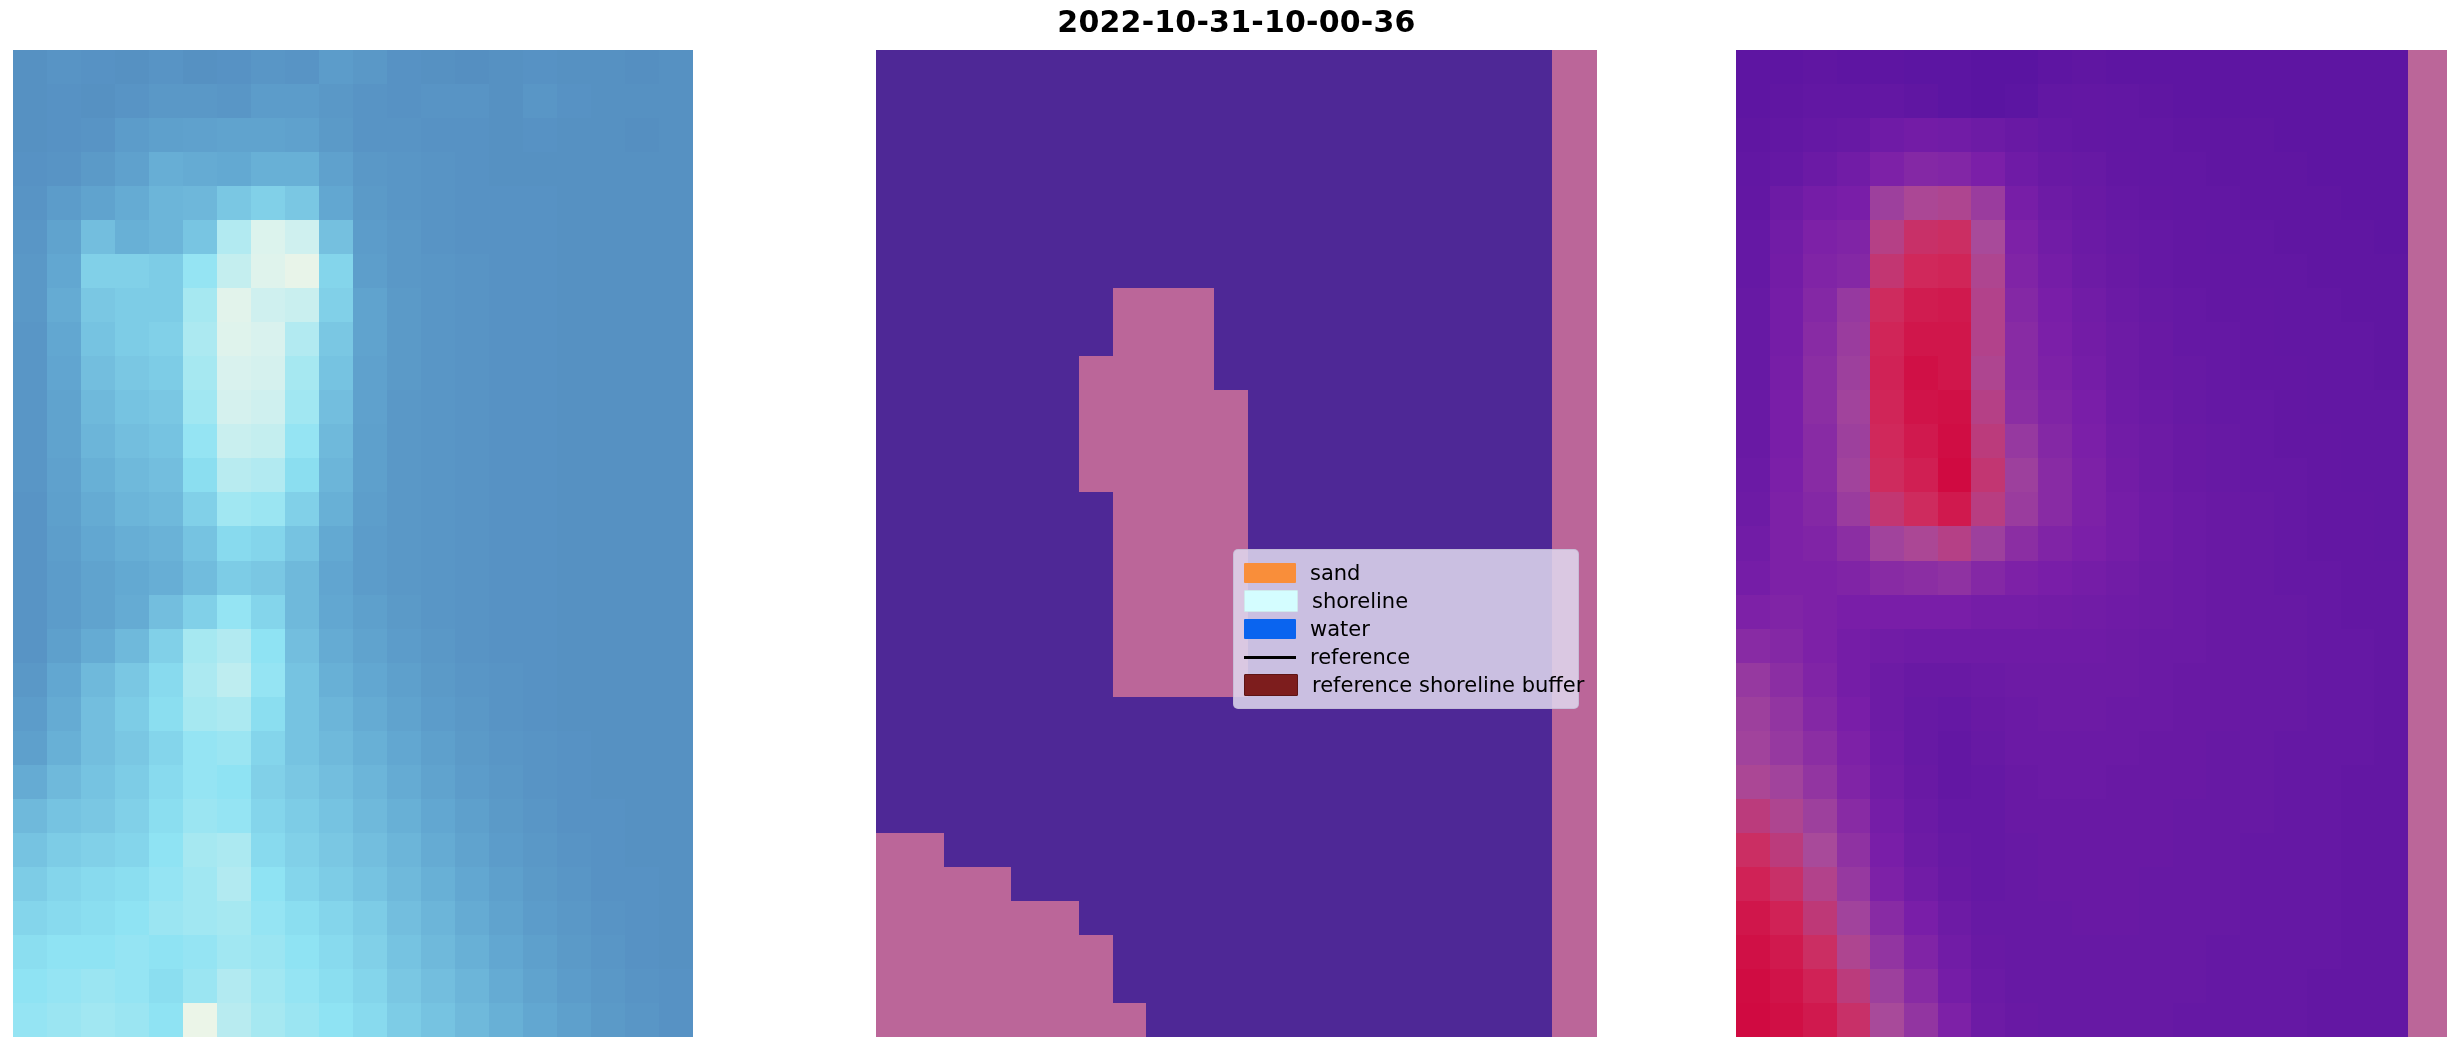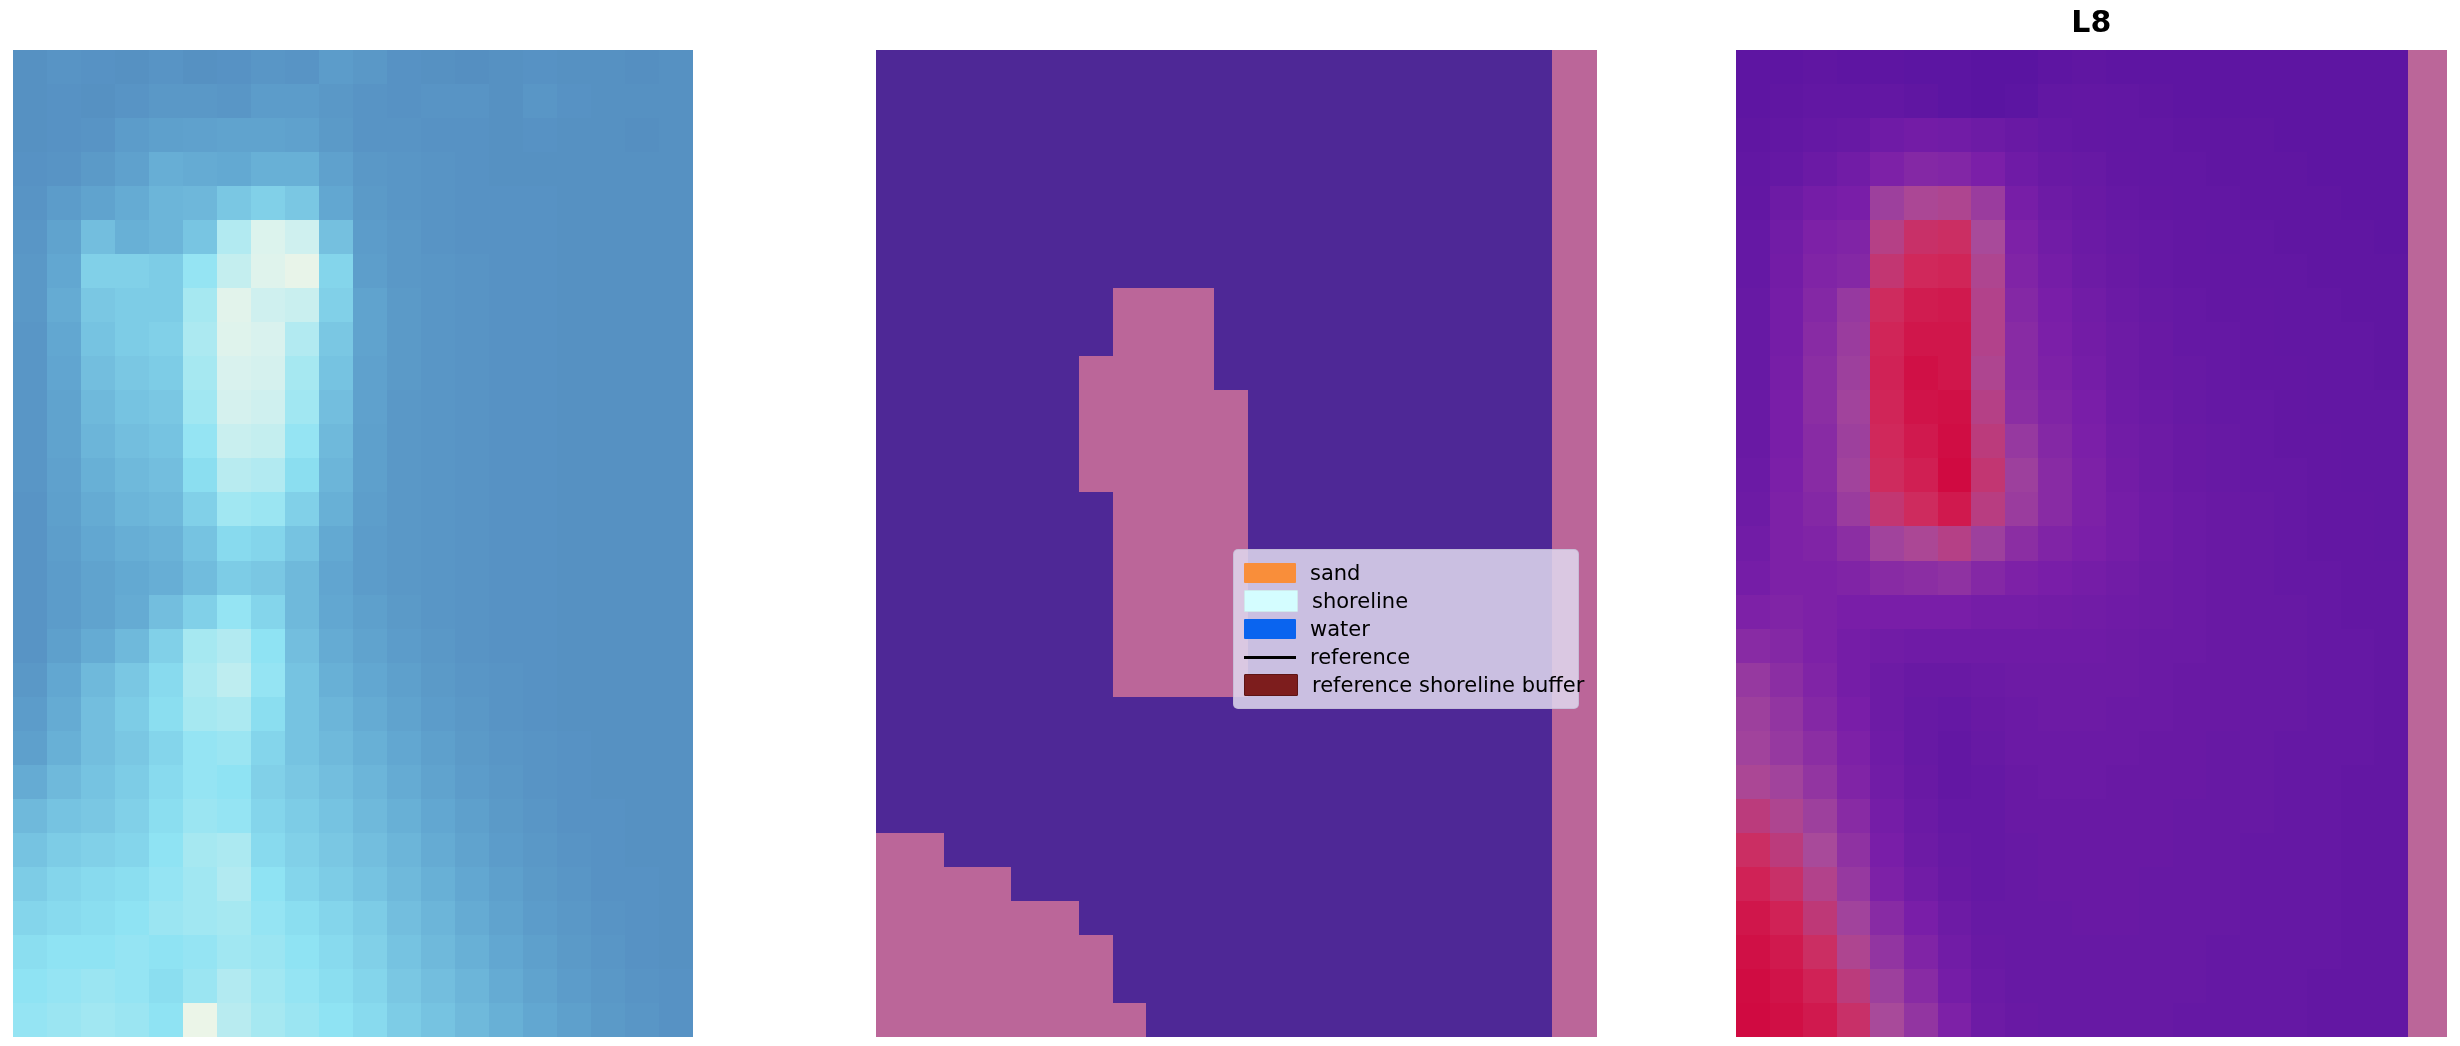--- a/index.html
+++ b/index.html
@@ -1256,20 +1256,21 @@
         <i style="background: rgb(78, 40, 150);"></i>
         <i style="background: rgb(78, 40, 150);"></i>
         <i style="background: rgb(78, 40, 150);"></i>
         <i style="background: rgb(78, 40, 150);"></i>
         <i style="background: rgb(78, 40, 150);"></i>
         <i style="background: rgb(78, 40, 150);"></i>
         <i style="background: rgb(78, 40, 150);"></i>
       </div>
       <div style="position: absolute; top: 0px; right: 0px; width: 45px; height: 987px; background: rgb(187, 102, 153);"></div>
     </div>
+  <div class="panel-title" id="title-1" style="left: 876px; width: 721px; top: 5px;">2022-10-31-10-00-36</div>
 
   <div class="panel" id="panel-2" style="left: 1736px; top: 50px; width: 711px; height: 987px; background: rgb(91, 18, 168);">
       <div class="raster" style="width: 672px; height: 987px; grid-template-columns: repeat(20, 1fr); grid-template-rows: repeat(29, 1fr);">
         <i style="background: rgb(94, 21, 162);"></i>
         <i style="background: rgb(94, 21, 162);"></i>
         <i style="background: rgb(96, 22, 162);"></i>
         <i style="background: rgb(94, 21, 162);"></i>
         <i style="background: rgb(94, 21, 162);"></i>
         <i style="background: rgb(92, 21, 162);"></i>
         <i style="background: rgb(92, 21, 162);"></i>
@@ -1842,21 +1843,20 @@
         <i style="background: rgb(101, 24, 164);"></i>
         <i style="background: rgb(101, 24, 164);"></i>
         <i style="background: rgb(101, 24, 164);"></i>
         <i style="background: rgb(101, 24, 164);"></i>
         <i style="background: rgb(99, 23, 163);"></i>
         <i style="background: rgb(99, 23, 163);"></i>
         <i style="background: rgb(99, 23, 163);"></i>
       </div>
       <div style="position: absolute; top: 0px; right: 0px; width: 39px; height: 987px; background: rgb(187, 102, 153);"></div>
     </div>
-  <div class="panel-title" id="title-2" style="left: 1736px; width: 711px; top: 5px;">L8</div>
 
   <div class="legend" id="legend-box" style="left: 1233px; top: 549px; width: 346px; height: 160px;">
       <div class="legend-row">
         <span class="legend-swatch" style="background: rgb(249, 142, 58);"></span>
         <span class="legend-label">sand</span>
       </div>
       <div class="legend-row">
         <span class="legend-swatch" style="background: rgb(212, 253, 255); border: 1px solid rgb(207, 233, 236);"></span>
         <span class="legend-label">shoreline</span>
       </div>

